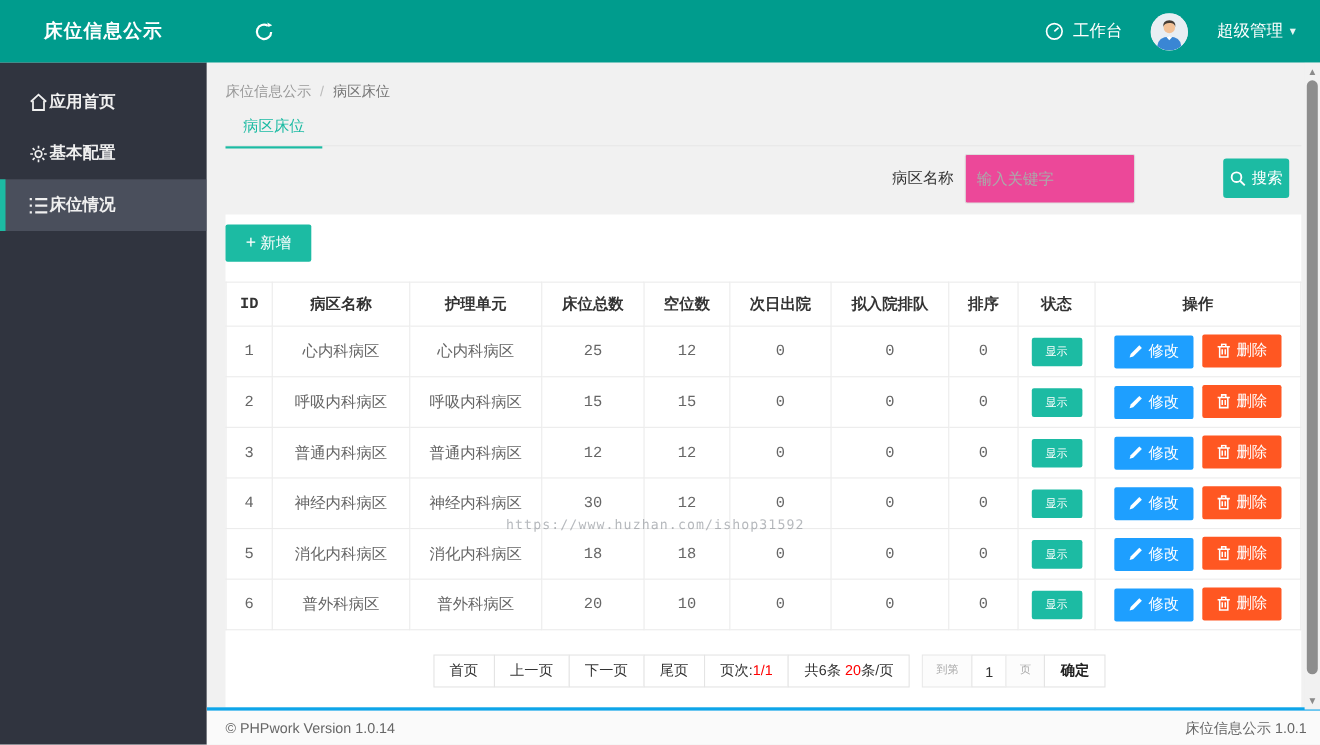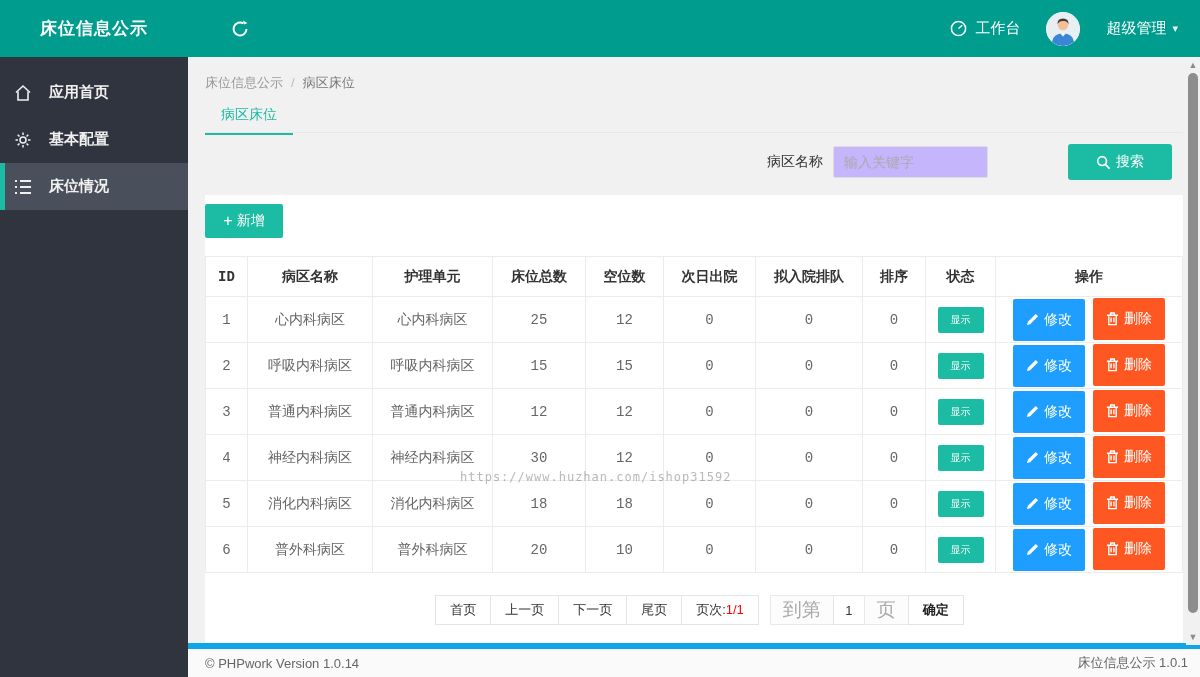--- a/index.html
+++ b/index.html
@@ -13,79 +13,79 @@
   .topbar-icons { display:flex; align-items:center; gap:28px; margin-left:17px;flex-direction:column; }
   .tb-icon { width:22px; height:22px; display:flex; align-items:center; justify-content:center; cursor:pointer; }
   .tb-item { display:flex; align-items:center; gap:6px; cursor:pointer; font-size:15px; }
   .topbar-right { margin-left:auto; display:flex; align-items:center; gap:26px; padding-right:22px; }
   .avatar { width:34px; height:34px; border-radius:50%; overflow:hidden; background:#e9eef3; flex:0 0 34px; }
   .chev { font-size:11px; opacity:.9; }
 
   
   .layout { display:flex; height:620px; }
   .sidebar { width:188px; flex:0 0 188px; background:#30343f; padding-top:12px; }
-  .side-item { height:47px; display:flex; align-items:center; gap:16px; padding-left:8px;
+  .side-item { height:47px; display:flex; align-items:center; gap:0; padding-left:20px;
                color:#f0f0f0; font-size:15px; font-weight:bold; cursor:pointer; border-left:5px solid transparent; }
   .side-item .s-icon { width:20px; height:20px; display:flex; align-items:center; justify-content:center; }
   .side-item.active { background:#4a4f5c; border-left-color:#1cbba3; }
 
   .main { flex:1; position:relative; background:#f1f1f1; overflow:hidden; }
 
   .breadcrumb { padding:17px 17px 0; font-size:13px; color:#999; }
   .breadcrumb .bc-cur { color:#777; }
   .bc-sep { margin:0 8px; color:#bbb; }
 
   .tabbar { margin:14px 17px 0; border-bottom:1px solid #e6e6e6; height:27px; }
   .tab { display:inline-block; width:88px; text-align:center; color:#1cbba3; font-size:14px;
          padding-bottom:9px; border-bottom:2px solid #1cbba3; cursor:pointer; }
 
   .search-row { display:flex; align-items:center; justify-content:flex-end; margin:10px 28px 0 0; height:38px; }
   .search-label { font-size:14px; color:#333; margin-right:10px; }
-  .search-input { width:155px; height:32px; border:1px solid #ddd; border-radius:2px; padding:0 10px;
-                  font-size:14px; color:#333; background:#c4b5fd; outline:none; font-family:inherit; }
+  .search-input { width:155px; height:45px; border:1px solid #ddd; border-radius:2px; padding:0 10px;
+                  font-size:14px; color:#333; background:#ec4899; outline:none; font-family:inherit; }
   .search-input::placeholder { color:#aaa; }
-  .search-btn { margin-left:80px; width:104px; height:36px; background:#1cbba3; color:#fff; border:none;
+  .search-btn { margin-left:80px; width:60px; height:36px; background:#1cbba3; color:#fff; border:none;
                 border-radius:3px; font-size:14px; cursor:pointer; display:flex; align-items:center;
                 justify-content:center; gap:5px; font-family:inherit; }
 
   
   .card { margin:14px 17px 0; background:#fff; padding:9px 0 22px; position:relative; }
   .add-btn { width:78px; height:34px; background:#1cbba3; color:#fff; border:none; border-radius:2px;
              font-size:14px; cursor:pointer; display:flex; align-items:center; justify-content:center;
              gap:4px; font-family:inherit; }
   .add-plus { font-size:16px; line-height:1; }
   table { width:100%; border-collapse:collapse; table-layout:fixed; margin-top:18px;font-family:Liberation Mono, monospace; }
   th, td { border:1px solid #ececec; text-align:center; font-size:14px; }
   th { height:40px; color:#333; font-weight:bold; background:#fff; }
   td { height:46px; color:#666; }
   .badge { display:inline-block; background:#1cbba3; color:#fff; font-size:10px; padding:6px 13px;
            border-radius:2px; cursor:pointer; }
-  .act-btn { display:inline-flex; align-items:center; justify-content:center; gap:5px; height:42px;
+  .act-btn { display:inline-flex; align-items:center; justify-content:center; gap:5px; height:30px;
              border:none; border-radius:2px; color:#fff; font-size:14px; width:72px; cursor:pointer; font-family:inherit; }
   .act-edit { background:#1e9fff; margin-right:8px; }
   .act-del { background:#ff5722; }
 
   .watermark { position:absolute; left:255px; top:275px; font-family:"DejaVu Sans Mono",monospace;
                font-size:12px; letter-spacing:1px; color:rgba(122,128,134,0.55); pointer-events:none; z-index:5; }
 
   
   .pagination { display:flex; justify-content:center; align-items:center; margin-top:22px;margin-left:12px; }
   .pg-btn { height:30px; line-height:28px; padding:0 14px; border:1px solid #e4e4e4; background:#fff;
             color:#333; font-size:13px; margin-left:-1px; cursor:pointer; white-space:nowrap; }
   .pg-red { color:#ff0000; }
   .pg-goto { margin-left:12px; display:flex; }
   .pg-plain { height:30px; line-height:28px; padding:0 12px; border:1px solid #e9e9e9; background:#fcfcfc;
-              color:#aaa; font-size:19px; margin-left:-1px; }
+              color:#aaa; font-size:10px; margin-left:-1px; }
   .pg-input { width:32px; height:30px; border:1px solid #e4e4e4; text-align:center; font-size:13px;
               color:#333; margin-left:-1px; outline:none; background:#fff; font-family:inherit; }
   .pg-ok { font-weight:bold; color:#222; }
 
   
   .footer { position:absolute; left:0; right:0; bottom:0; height:34px; background:#fafafa;
-            border-top:6px solid #0ea5e9; display:flex; align-items:center; justify-content:space-between;
+            border-top:3px solid #0ea5e9; display:flex; align-items:center; justify-content:space-between;
             padding:0 12px 0 17px; font-size:13px; color:#666; }
 
   
   .scrollbar { position:absolute; top:0; right:0; width:14px; height:588px; background:#f1f1f1; z-index:9; }
   .sb-arrow { position:absolute; left:0; width:14px; height:14px; color:#8a8a8a; font-size:9px;
               display:flex; align-items:center; justify-content:center; }
   .sb-thumb { position:absolute; left:2px; width:10px; top:16px; height:540px; background:#8d8d8d; border-radius:6px; }
 
   svg { display:block; }
 </style>
@@ -421,20 +421,21 @@
         </tr>
           </tbody>
       </table>
 
       <div class="pagination">
         <span class="pg-btn">首页</span>
         <span class="pg-btn">上一页</span>
         <span class="pg-btn">下一页</span>
         <span class="pg-btn">尾页</span>
         <span class="pg-btn pg-info"><span>页次:</span><span class="pg-red">1/1</span></span>
+        <span class="pg-btn pg-info"><span>共6条 </span><span class="pg-red">20</span><span>条/页</span></span>
         <span class="pg-goto">
           <span class="pg-plain">到第</span>
           <input class="pg-input" value="1" style="">
           <span class="pg-plain">页</span>
           <span class="pg-btn pg-ok">确定</span>
         </span>
       </div>
     </div>
 
     <div class="footer">

